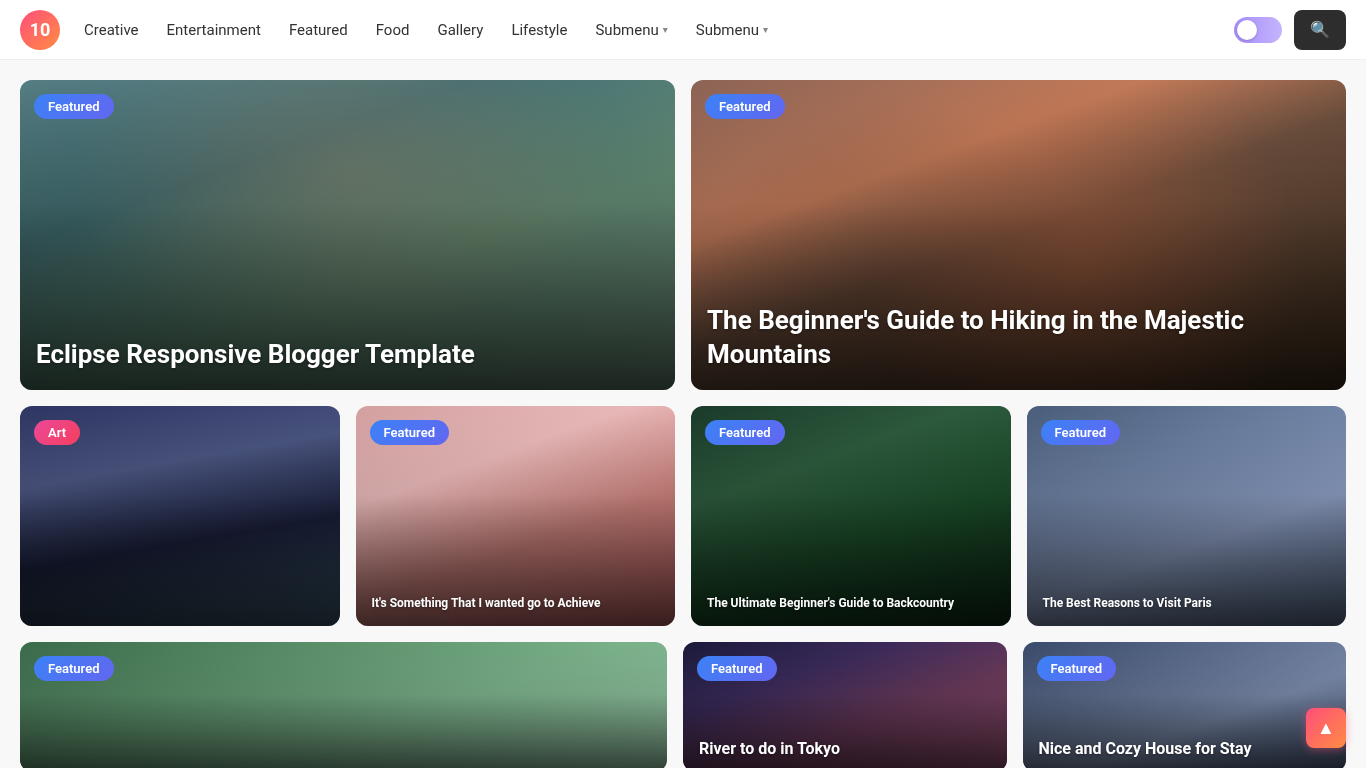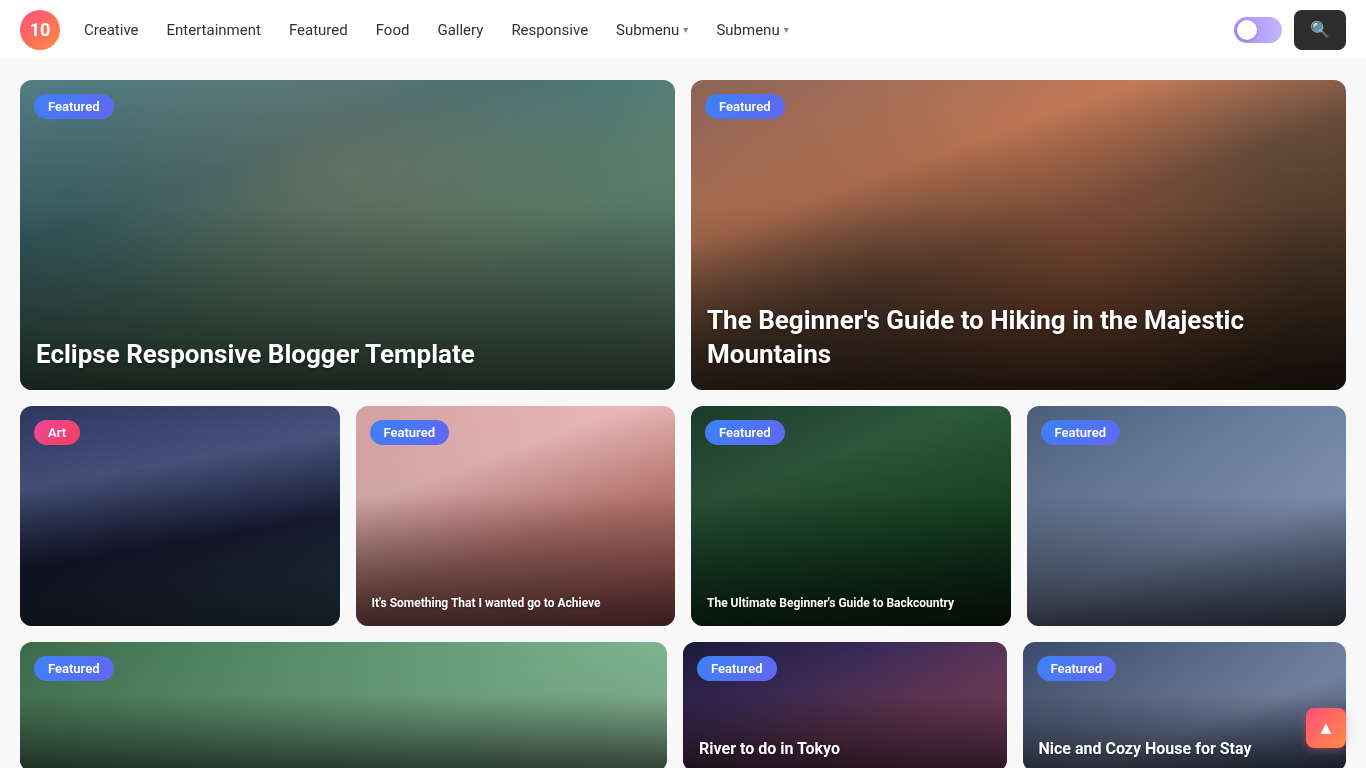--- a/index.html
+++ b/index.html
@@ -268,21 +268,21 @@
     <a class="nav-item">
       <span>Featured</span>
     </a>
     <a class="nav-item">
       <span>Food</span>
     </a>
     <a class="nav-item">
       <span>Gallery</span>
     </a>
     <a class="nav-item">
-      <span>Responsive</span>
+      <span>Lifestyle</span>
     </a>
     <a class="nav-item">
       <span>Submenu</span>
       <span class="chevron">▾</span>
     </a>
     <a class="nav-item">
       <span>Submenu</span>
       <span class="chevron">▾</span>
     </a>
   </div>
@@ -329,20 +329,21 @@
 
     <div class="card-medium bg-backcountry">
       <div class="card-overlay"></div>
       <span class="badge badge-featured">Featured</span>
       <div class="card-title">The Ultimate Beginner's Guide to Backcountry</div>
     </div>
 
     <div class="card-medium bg-paris">
       <div class="card-overlay"></div>
       <span class="badge badge-featured">Featured</span>
+      <div class="card-title">The Best Reasons to Visit Paris</div>
     </div>
 
   </div>
 
   <div class="bottom-row">
 
     <div class="card-bottom bg-garden" style="height:130px;">
       <div class="card-overlay"></div>
       <span class="badge badge-featured">Featured</span>
       <div class="card-title"></div>

